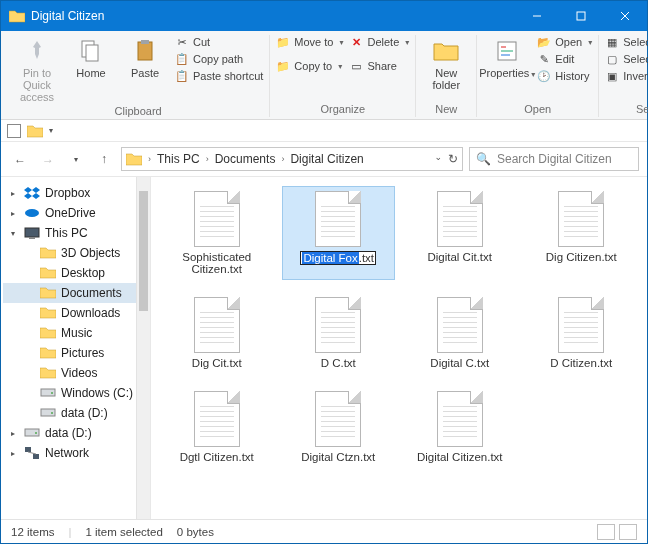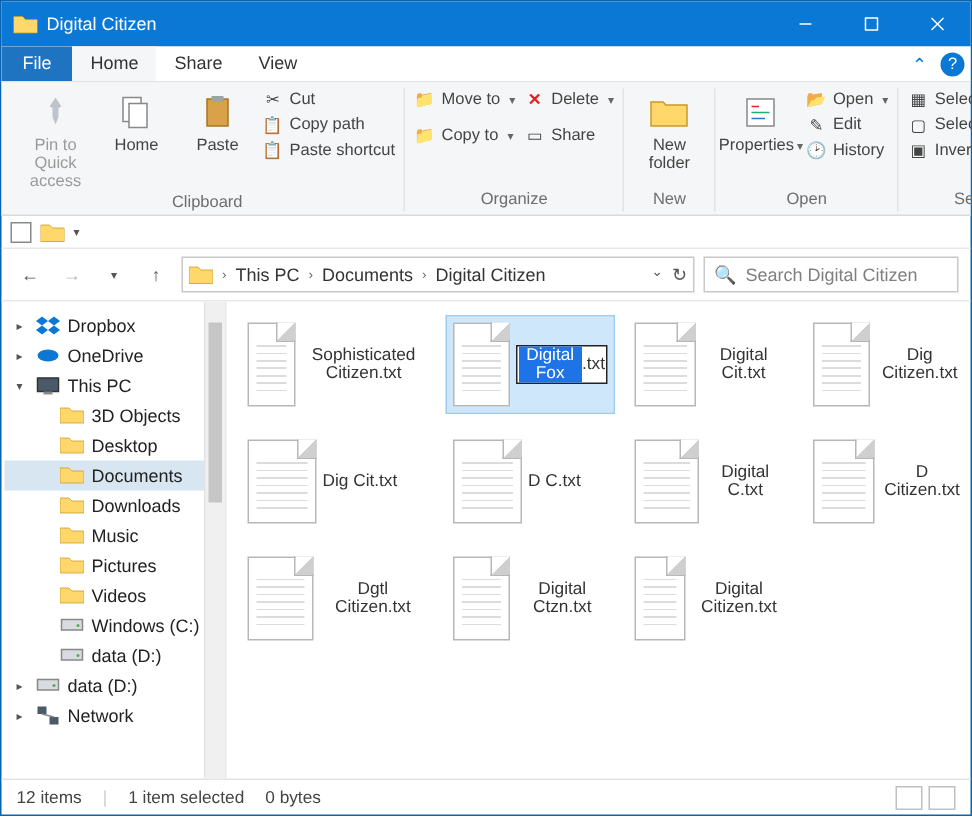--- a/index.html
+++ b/index.html
@@ -47,21 +47,21 @@
   .tree { padding:6px 2px; }
   .titem { display:flex; align-items:center; gap:5px; padding:3px 4px 3px 8px; font-size:12px; color:#222;}
   .titem.sub { padding-left:24px; }
   .titem.sel { background:#d8e6f2; }
   .titem .tw { font-size:8px; color:#555; width:8px;}
   .titem .tic { width:16px; height:14px; display:flex; }
   .sb-scroll { position:absolute; right:0; top:0; bottom:0; width:14px; background:#f0f0f0; border-left:1px solid #e3e3e3;}
   .sb-thumb { position:absolute; left:2px; right:2px; top:14px; height:120px; background:#c6c6c6;}
   .content { flex:1; overflow:auto; padding:10px 10px; }
   .grid { display:grid; grid-template-columns: repeat(4, 1fr); gap:14px 10px; }
-  .fitem { display:flex; align-items:center; gap:4px; font-size:11.5px; text-align:center; padding:4px;}
+  .fitem { display:flex; flex-direction:column; align-items:center; gap:4px; font-size:11.5px; text-align:center; padding:4px;}
   .fitem.sel { background:#cfe7fb; outline:1px solid #9ecaed; }
   .docico { width:46px; height:56px; background:#fff; border:1px solid #b7b7b7; position:relative; }
   .docico::before { content:""; position:absolute; right:-1px; top:-1px; width:12px; height:12px; background:linear-gradient(135deg,#fff 49%, #cfcfcf 50%); border-left:1px solid #b7b7b7; border-bottom:1px solid #b7b7b7;}
   .doclines { position:absolute; left:5px; right:5px; top:14px; bottom:6px; background:repeating-linear-gradient(#dcdcdc 0 1px, transparent 1px 5px);}
   .rename { display:inline-flex; align-items:center; border:1px solid #222; background:#fff; padding:0 1px; }
   .rename .hl { background:#1e74e6; color:#fff; padding:0 1px;}
   .status { height:24px; border-top:1px solid #e3e3e3; display:flex; align-items:center; padding:0 10px; font-size:11.5px; gap:14px; color:#444;}
   .status .vbtns { margin-left:auto; display:flex; gap:4px;}
   .vbtn { width:18px; height:16px; border:1px solid #c0c0c0; background:#fff;}
   .helpcirc { width:16px;height:16px;border-radius:50%;background:#0a78d4;color:#fff;display:flex;align-items:center;justify-content:center;font-size:11px;}
@@ -91,31 +91,20 @@
         </div>
       <div class="tbtn close">
           <svg width="10" height="10">
             <line x1="1" y1="1" x2="9" y2="9" stroke-width="1"></line>
             <line x1="9" y1="1" x2="1" y2="9" stroke-width="1"></line>
           </svg>
         </div>
     </div>
   </div>
 
-  <div class="menubar">
-    <div class="file">File</div>
-    <div class="mtab active">Home</div>
-    <div class="mtab">Share</div>
-    <div class="mtab">View</div>
-    <div class="spacer"></div>
-    <div class="chev">⌃</div>
-    <div class="help">
-        <div class="helpcirc">?</div>
-      </div>
-  </div>
 
   <div class="ribbon">
 
     <div class="rgroup">
       <div class="body">
         <div class="bigbtn disabled">
           <div class="ic">
               <svg width="20" height="24">
                 <path d="M10 2l4 6-2 1v6l-2 5-2-5v-6l-2-1z" fill="#bfc4cb"></path>
               </svg>

